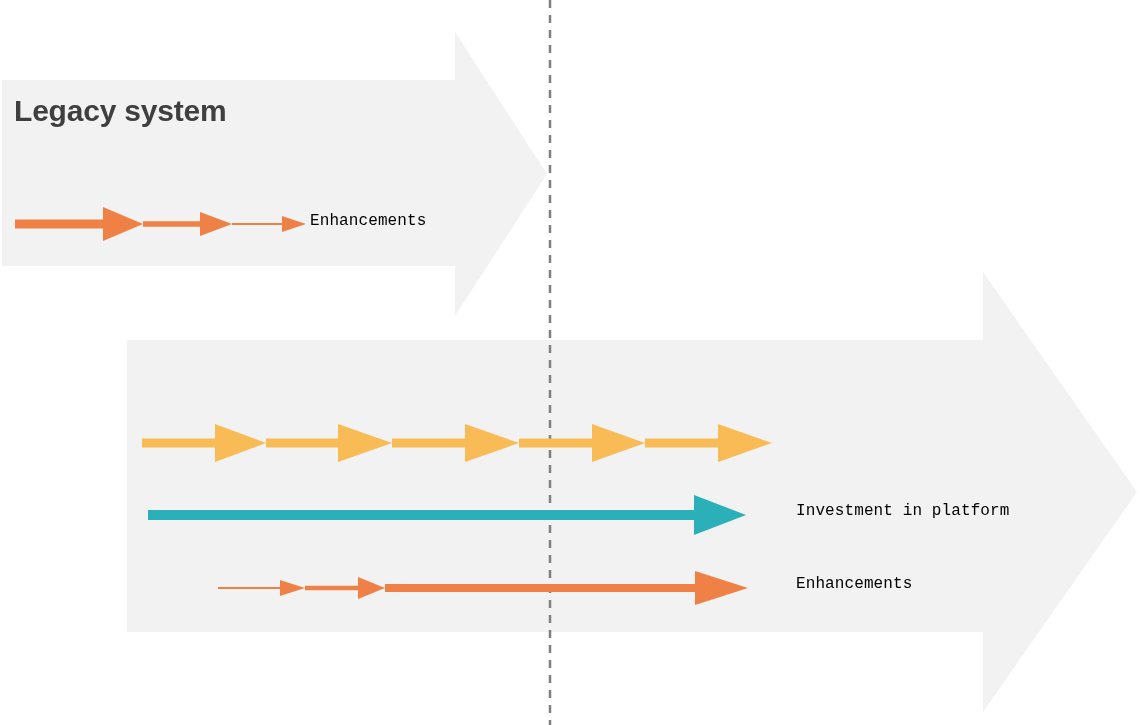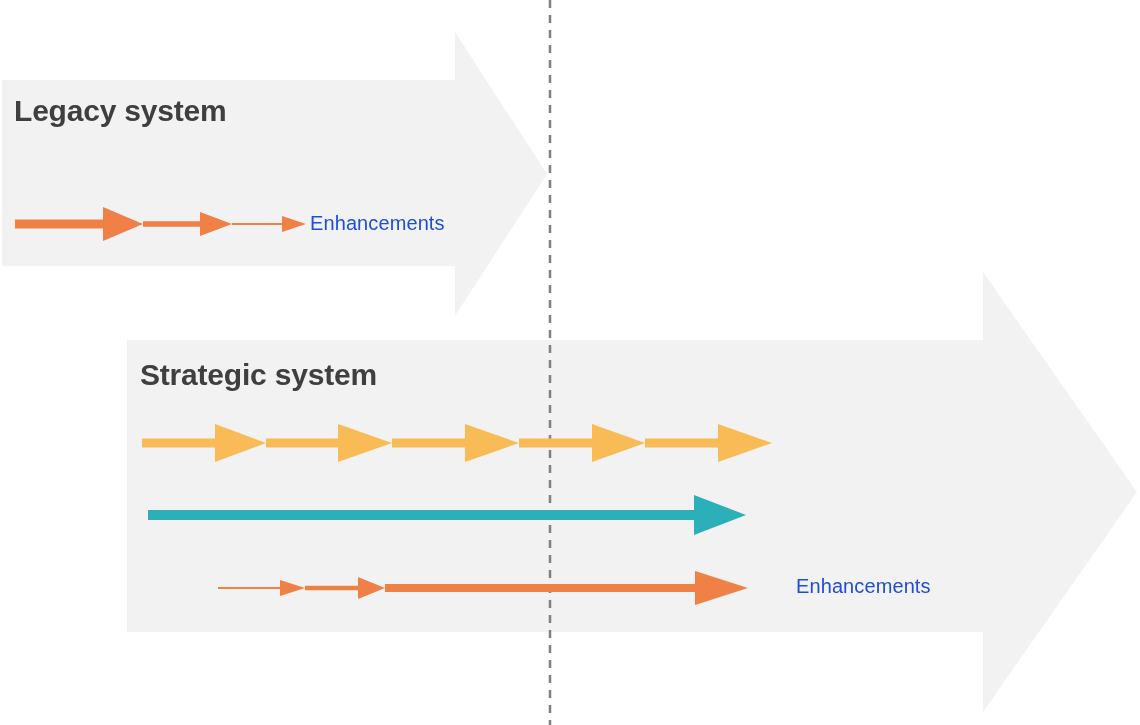--- a/index.html
+++ b/index.html
@@ -44,23 +44,24 @@
     color: #3f3f3f;
     letter-spacing: -0.2px;
   }
   .milestone-title {
     font-weight: bold;
     font-size: 20px;
     color: #3f3f3f;
     letter-spacing: -0.1px;
   }
   .stream-label {
-    font-size: 20px;
-    color: #1d4ed8;
+    font-size: 16px;
+    color: #000000;
     letter-spacing: 0.1px;
+    font-family: Liberation Mono, monospace;
   }
 </style>
 </head>
 <body>
 
 <div id="canvas">
 
   <svg class="layer" id="shape-layer" viewBox="0 0 1140 725" xmlns="http://www.w3.org/2000/svg">
       <polygon points="2,80 455,80 455,32 547,174 455,316 455,266 2,266" fill="#f2f2f2"></polygon>
       <polygon points="127,340 983,340 983,272 1137,492 983,712 983,632 127,632" fill="#f2f2f2"></polygon>
@@ -96,23 +97,23 @@
         <polygon points="358,577 385,588 358,599" fill="#ef8147"></polygon>
         <rect x="385" y="584" width="310" height="8" fill="#ef8147"></rect>
         <polygon points="695,571 748,588 695,605" fill="#ef8147"></polygon>
       </g>
     </svg>
 
   <div class="label-layer">
 
     <div class="lbl band-title" id="legacy-title" style="left: 14px; top: 93px;">Legacy system</div>
 
-    <div class="lbl band-title" id="strategic-title" style="left: 140px; top: 357px;">Strategic system</div>
 
 
     <div class="lbl stream-label" id="stream-label-0" style="left: 310px; top: 212px;">Enhancements</div>
 
 
+    <div class="lbl stream-label" id="stream-label-2" style="left: 796px; top: 502px;">Investment in platform</div>
 
     <div class="lbl stream-label" id="stream-label-3" style="left: 796px; top: 575px;">Enhancements</div>
 
   </div>
 </div>
 
 </body></html>

